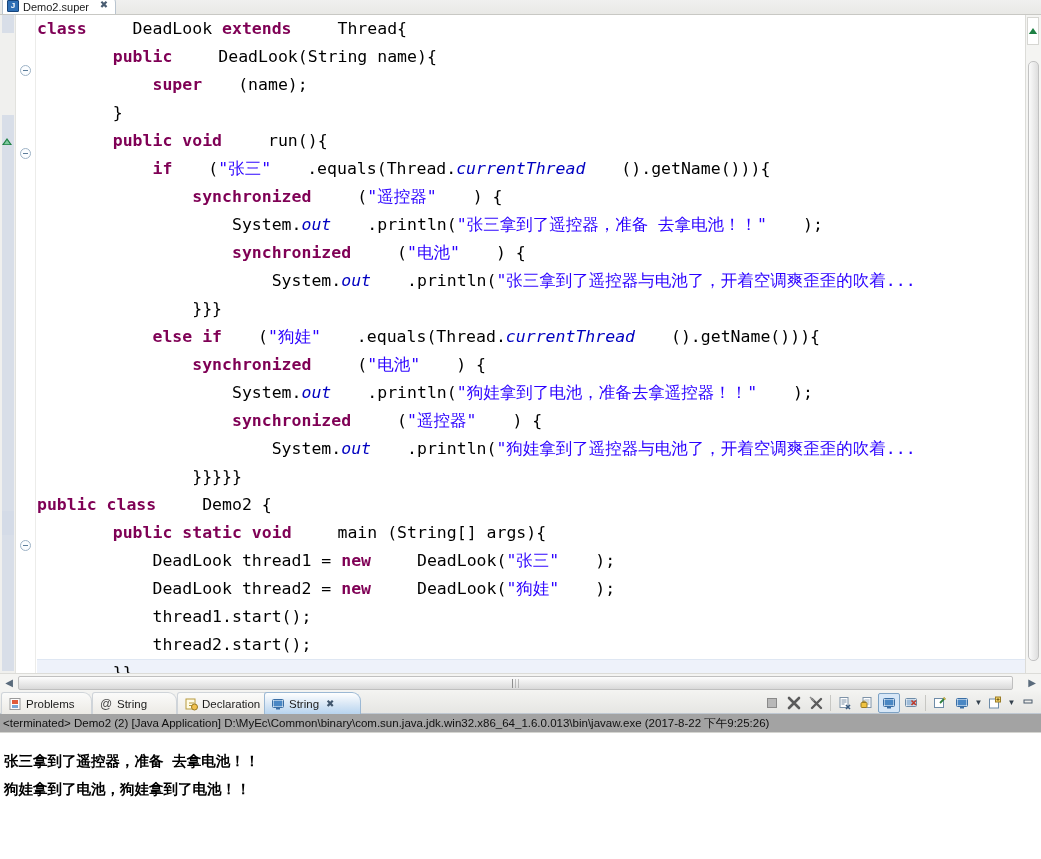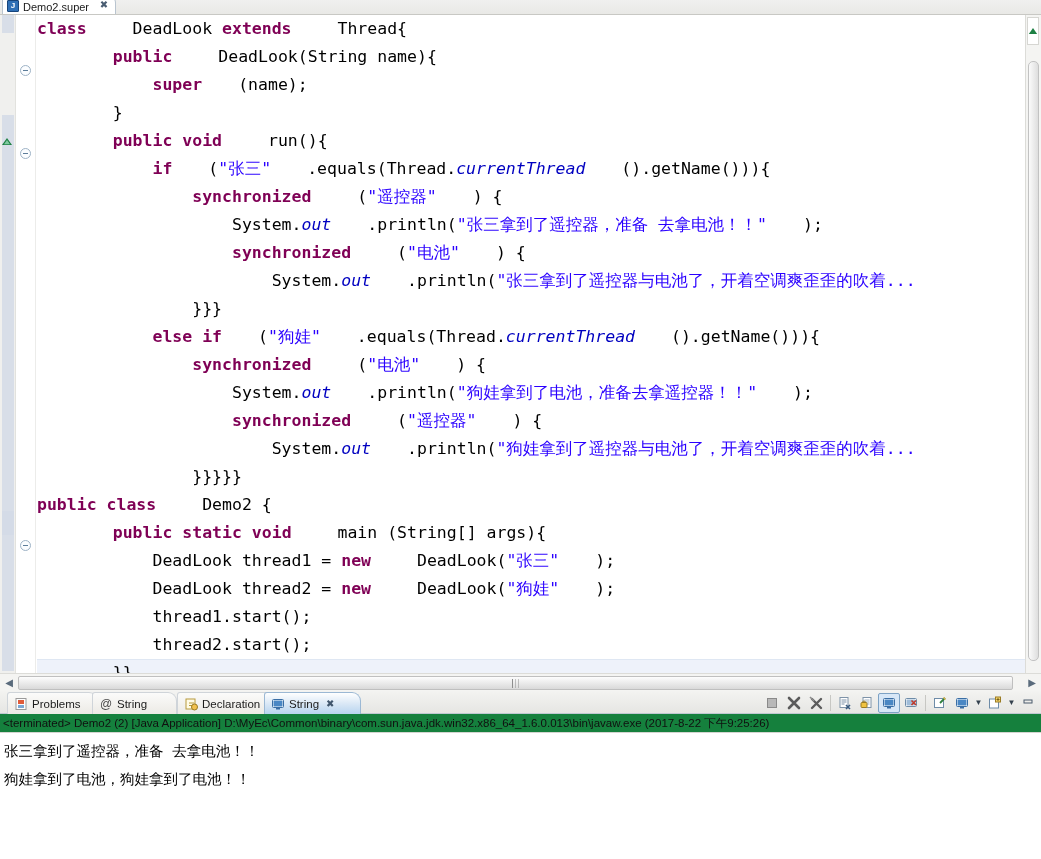--- a/index.html
+++ b/index.html
@@ -183,36 +183,37 @@
   .tbsep { width: 1px; height: 16px; background: #c7c7c3; margin: 0 3px; }
   .tbarrow {
     width: 11px; height: 20px; display: inline-flex;
     align-items: center; justify-content: center;
     font-size: 8px; color: #33404d;
   }
 
   
   .cproc {
     position: absolute; left: 0; top: 23px; width: 1041px; height: 19px;
-    background: #15803d;
+    background: #a3a3a3;
     border-bottom: 1px solid #d4d4d0;
     font-size: 11.5px; color: #101010;
     display: flex; align-items: center; padding-left: 3px;
     white-space: nowrap; overflow: hidden;
   }
   .console-out {
     position: absolute; left: 0; top: 42px; width: 1041px; height: 126px;
     background: #ffffff;
     font-family: "DejaVu Sans Mono", "Liberation Mono", monospace;
     font-size: 14.5px;
     line-height: 28px;
     color: #000000;
-    padding: 4px 0 0 4px;
+    padding: 14px 0 0 4px;
     white-space: pre;
     overflow: hidden;
+    font-weight: bold;
   }
   .console-out .cln { display: block; height: 28px; }
 </style>
 </head>
 <body>
 
 <div id="app">
 
   <div class="editor-tabbar">
     <div class="etab">
@@ -261,21 +262,21 @@
     <div class="hthumb">
       <div class="grip"></div>
     </div>
     <div class="harrow" style="right:3px;">▶</div>
   </div>
 
   <div class="bottom">
 
     <div class="view-tabbar">
 
-      <div class="vtab inactive" style="left:7px;width:91px;">
+      <div class="vtab inactive" style="left:1px;width:91px;">
         <span class="vicon">
           <svg width="14" height="14" viewBox="0 0 14 14">
             <rect x="2" y="1.5" width="10" height="11" fill="#fdfdfd" stroke="#9a9a9a"></rect>
             <rect x="4" y="3" width="6" height="4" fill="#e05b3a"></rect>
             <rect x="4" y="8" width="6" height="3" fill="#7ba7d4"></rect>
           </svg>
         </span>
         <span>Problems</span>
       </div>
 

